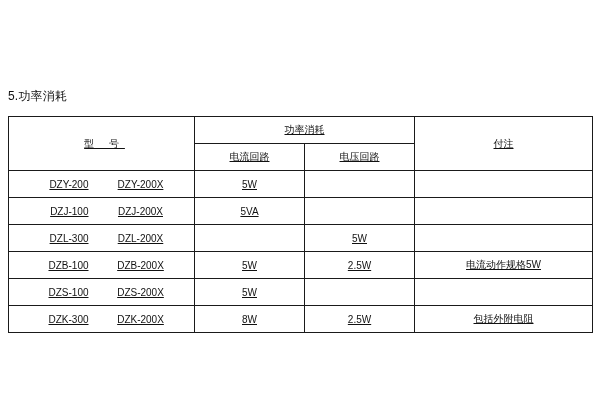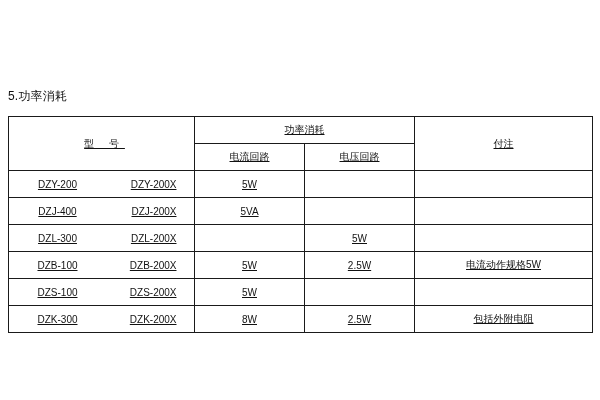--- a/index.html
+++ b/index.html
@@ -54,22 +54,22 @@
     height: 26px;
   }
   .model-inner {
     display: flex;
     justify-content: center;
     align-items: center;
     gap: 16px;
     height: 26px;
     white-space: nowrap;
   }
-  .model-a { display: inline-block; min-width: 62px; text-align: center; }
-  .model-b { display: inline-block; min-width: 72px; text-align: right; }
+  .model-a { display: inline-block; min-width: 62px; text-align: right; }
+  .model-b { display: inline-block; min-width: 72px; text-align: center; }
   .hdr-model {
     letter-spacing: 6px;
     padding-left: 6px;
   }
   .col-model { width: 186px; }
   .col-volt  { width: 110px; }
   .col-curr  { width: 110px; }
   .col-note  { width: 178px; }
 </style>
 </head>
@@ -110,21 +110,21 @@
             </div>
           </td>
           <td>5W</td>
           <td></td>
           <td></td>
         </tr>
 
         <tr>
           <td class="model-cell">
             <div class="model-inner">
-              <span class="model-a">DZJ-400</span>
+              <span class="model-a">DZJ-100</span>
               <span class="model-b">DZJ-200X</span>
             </div>
           </td>
           <td>5VA</td>
           <td></td>
           <td></td>
         </tr>
 
         <tr>
           <td class="model-cell">

